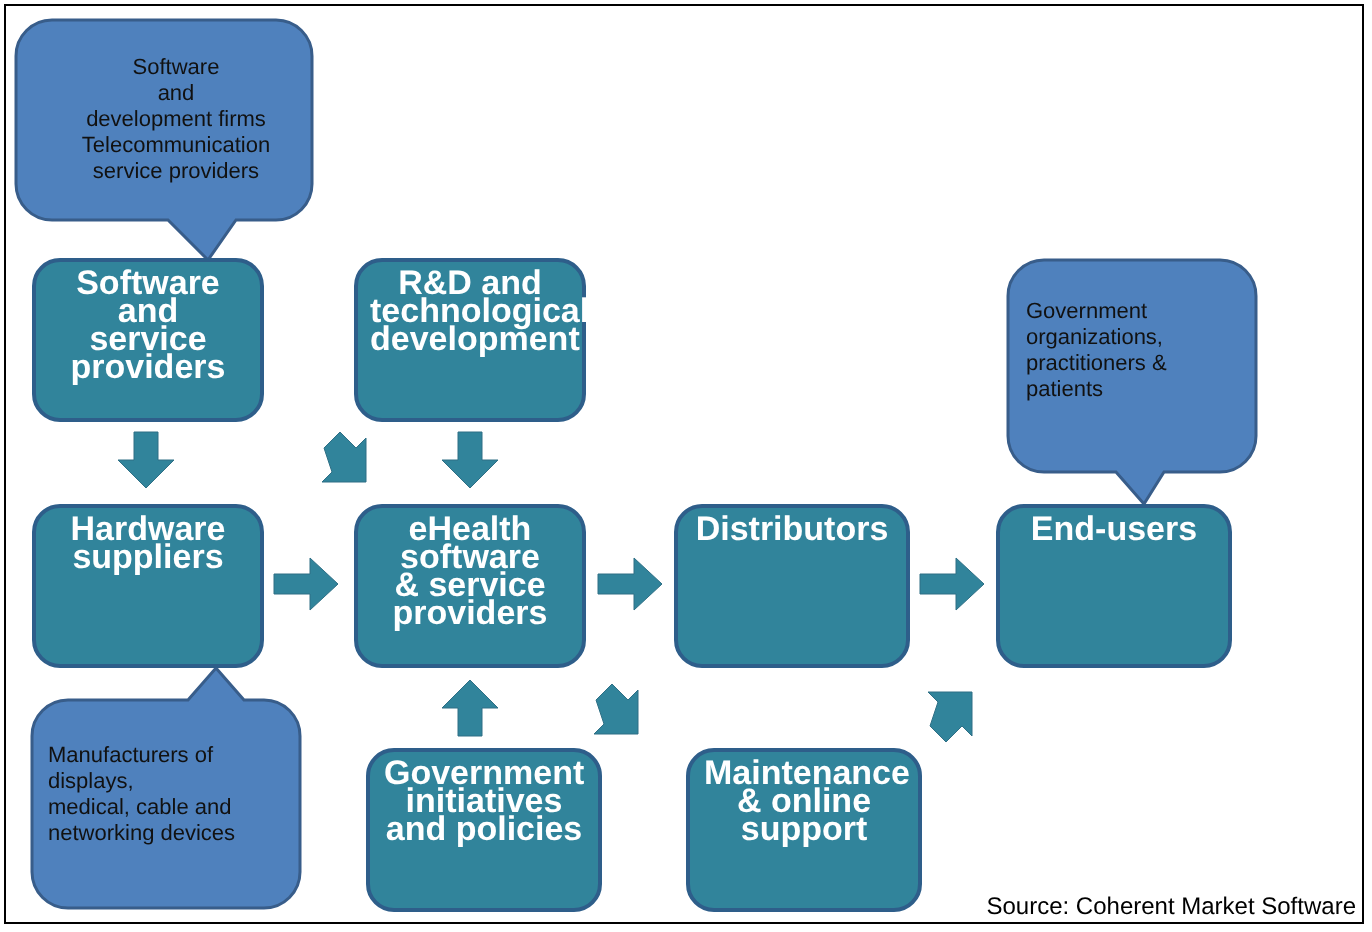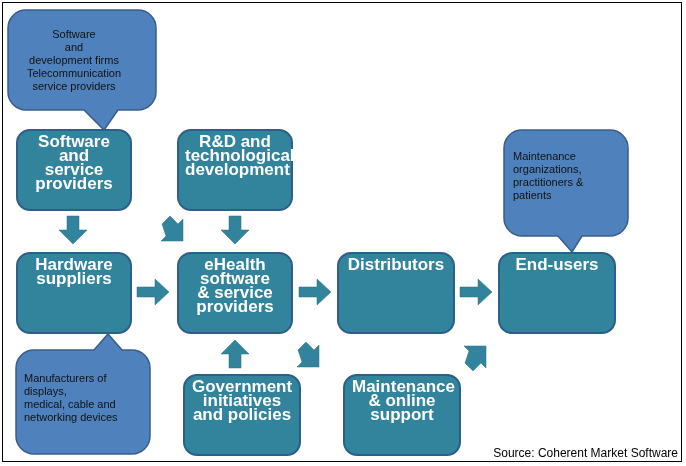--- a/index.html
+++ b/index.html
@@ -39,35 +39,35 @@
     <path d="M299,287 h18 v-8 l14,13 l-14,13 v-8 h-18 z"></path>
 
     <path d="M298,350 l8,-8 l8,8 l5,-5 v22 h-22 l5,-5 z"></path>
 
     <path d="M460,287 h18 v-8 l14,13 l-14,13 v-8 h-18 z"></path>
 
     <path d="M465,363 l8,8 l8,-8 l5,5 v-22 h-22 l5,5 z"></path>
   </g>
 </svg>
 
-<div class="callout-text" style="left:4px;top:28px;width:140px;text-align:center;">
+<div class="callout-text" style="left:18px;top:28px;width:140px;text-align:center;">
   <div>Software</div>
   <div>and</div>
   <div>development firms</div>
   <div>Telecommunication</div>
   <div>service providers</div>
 </div>
 <div class="callout-text" style="left:24px;top:372px;width:126px;">
   <div>Manufacturers of</div>
   <div>displays,</div>
   <div>medical, cable and</div>
   <div>networking devices</div>
 </div>
 <div class="callout-text" style="left:513px;top:150px;width:110px;">
-  <div>Maintenance</div>
+  <div>Government</div>
   <div>organizations,</div>
   <div>practitioners &amp;</div>
   <div>patients</div>
 </div>
 
 <div class="box" style="left:16px;top:129px;width:116px;height:82px;">
   <span style="width:80px;">Software  and service providers</span>
 </div>
 <div class="box" style="left:177px;top:129px;width:116px;height:82px;">
   <span style="width:100px;">R&amp;D and technological development</span>

